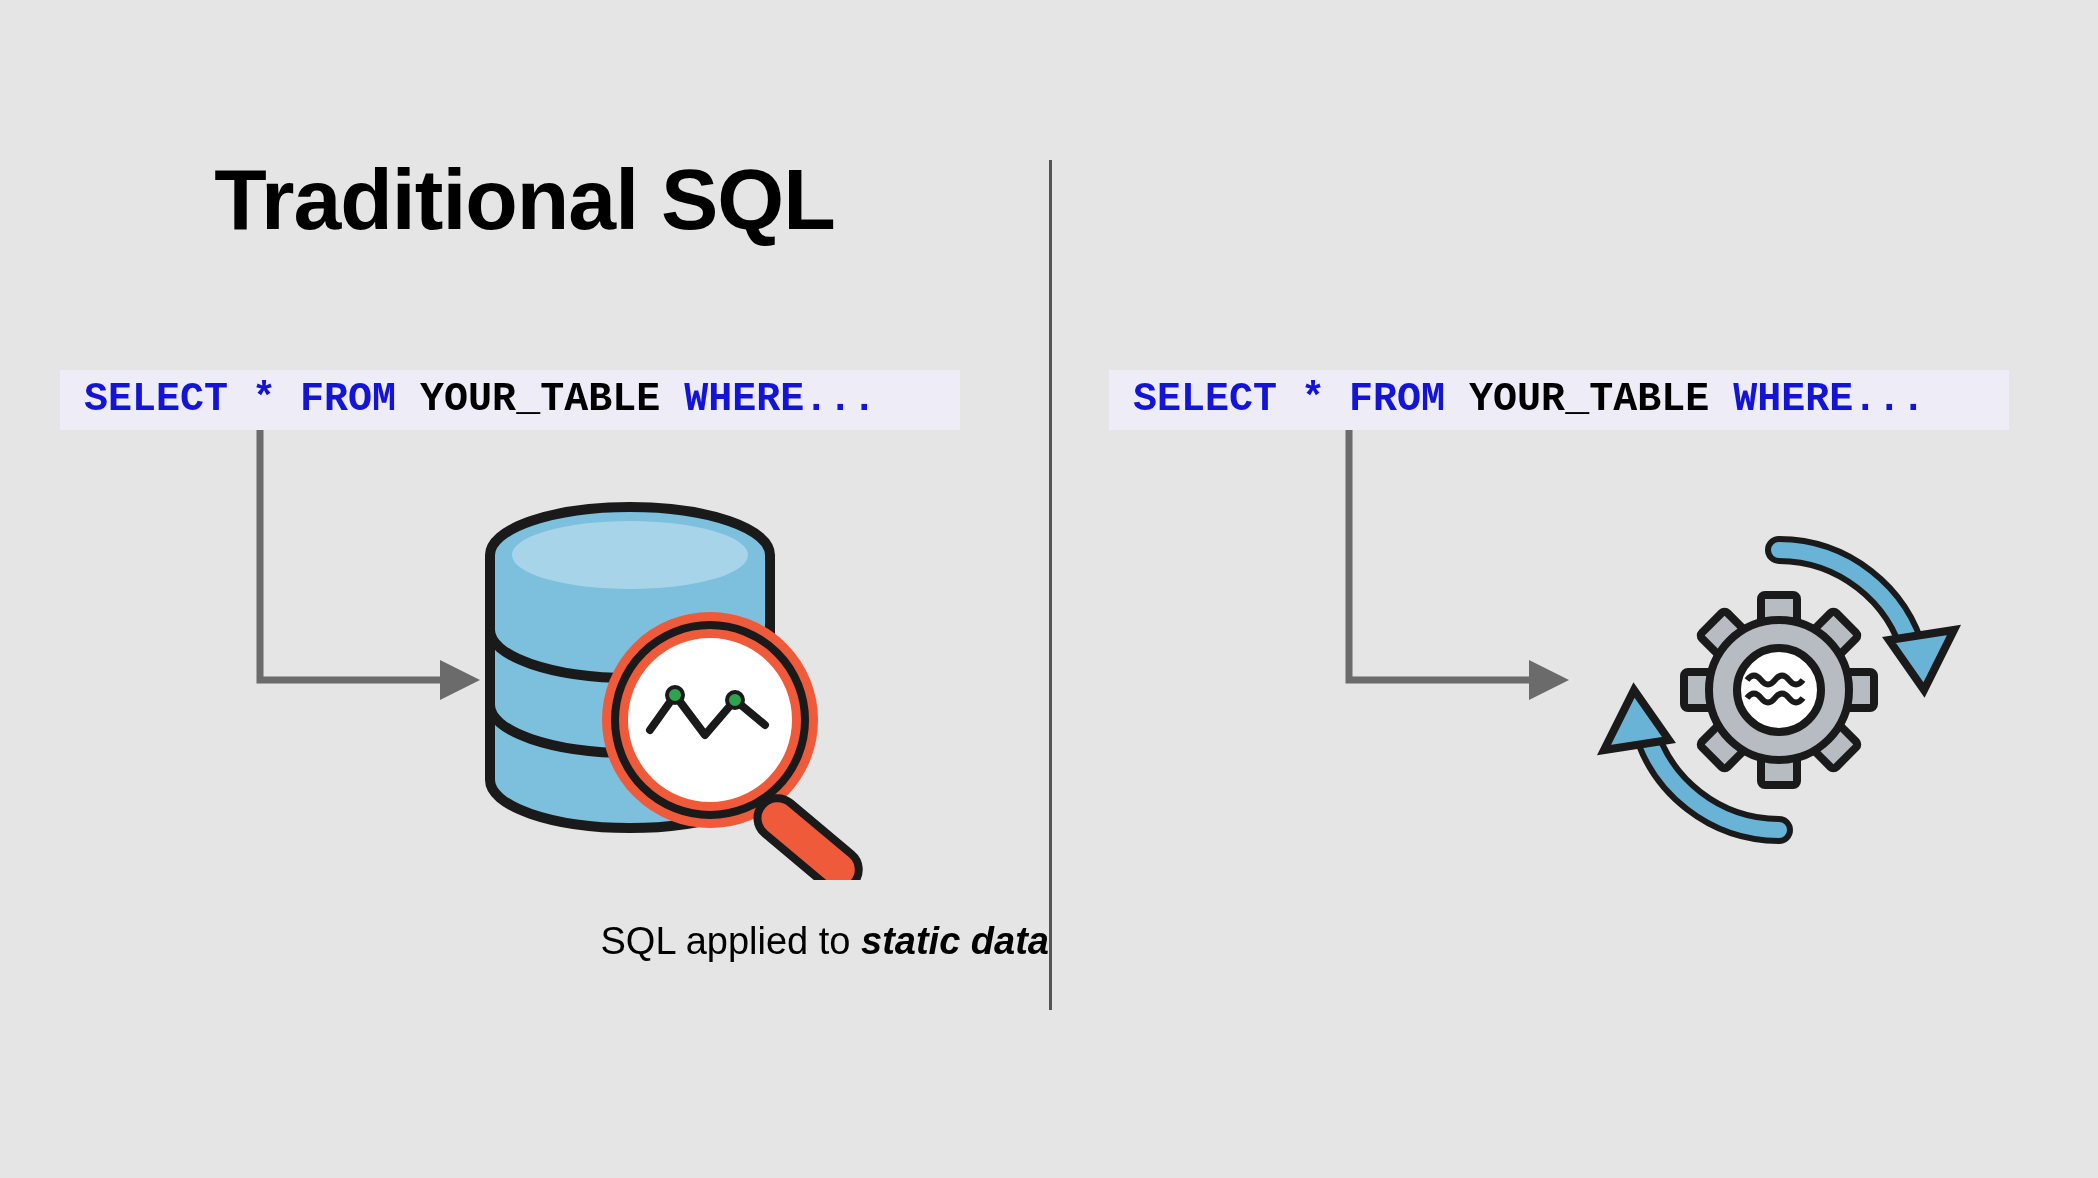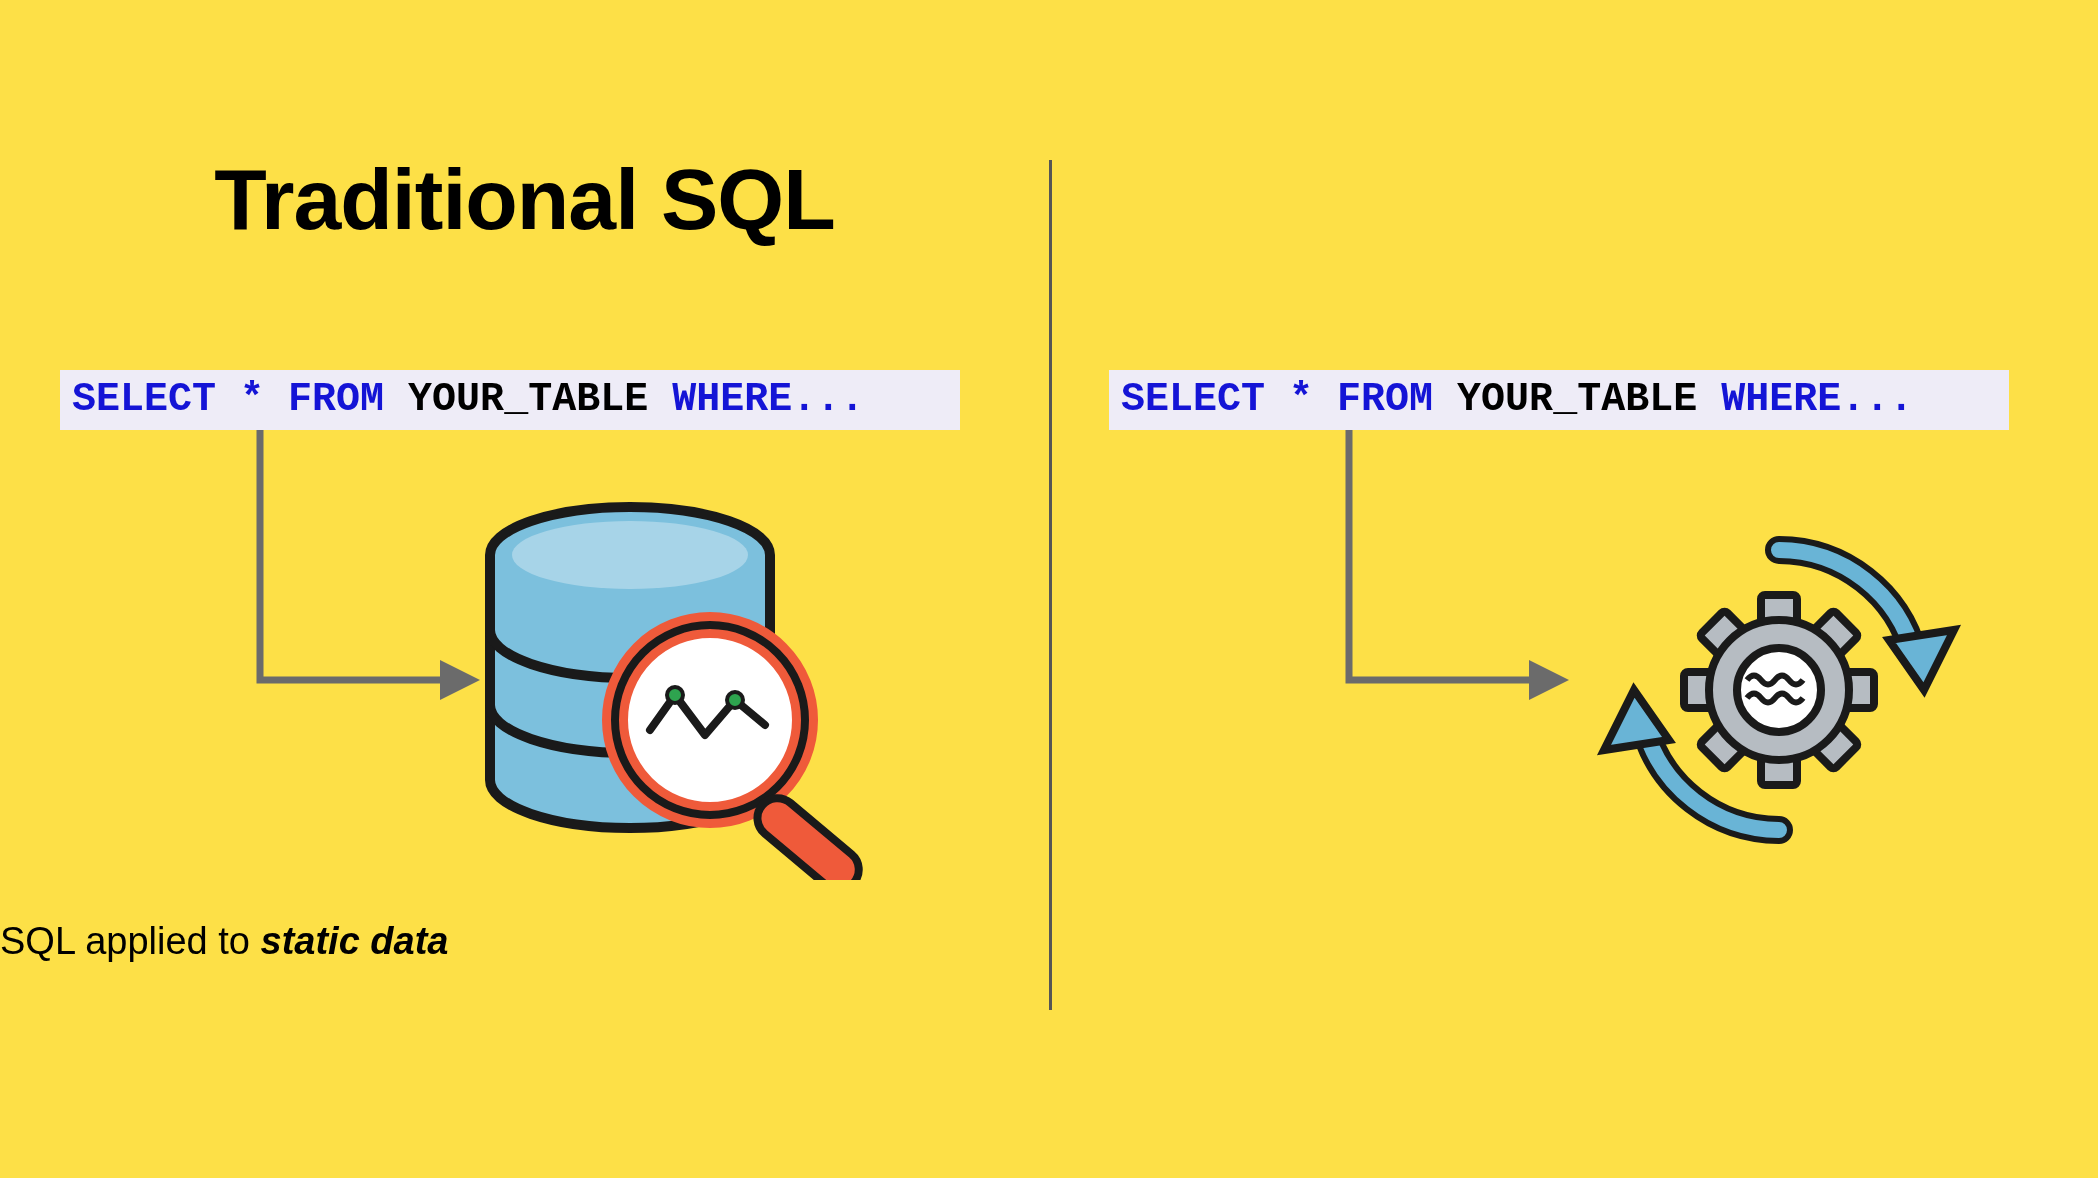--- a/index.html
+++ b/index.html
@@ -1,21 +1,21 @@
 <!DOCTYPE html>
 <html><head>
 <meta charset="utf-8">
 <style>
   * { box-sizing: border-box; margin: 0; padding: 0; }
   html, body { width: 100%; height: 100%; background: #fff; font-family: Arial, Helvetica, sans-serif; }
   .stage {
     width: 2098px;
     height: 1178px;
     position: relative;
-    background: #fde047;
+    background: #e5e5e5;
   }
   .col {
     position: absolute;
     top: 0;
     width: 1049px;
     height: 1178px;
   }
   .left { left: 0; }
   .right { left: 1049px; }
   .divider {
@@ -43,21 +43,21 @@
     position: absolute;
     top: 370px;
     left: 60px;
     width: 900px;
     height: 60px;
     background: #eeecf7;
     font-family: "Courier New", Courier, monospace;
     font-size: 40px;
     font-weight: bold;
     line-height: 60px;
-    padding-left: 12px;
+    padding-left: 24px;
     white-space: pre;
     color: #000;
   }
   .kw { color: #1414d6; }
   .id { color: #000; }
 
   .arrow-wrap {
     position: absolute;
     top: 430px;
     left: 240px;
@@ -77,21 +77,21 @@
     top: 510px;
     width: 380px;
     height: 360px;
   }
 
   .caption {
     position: absolute;
     top: 920px;
     left: 0;
     width: 100%;
-    text-align: left;
+    text-align: right;
     font-size: 38px;
     color: #000;
   }
   .caption .em { font-style: italic; font-weight: bold; }
 </style>
 </head>
 <body>
 
 <div class="stage">
 

